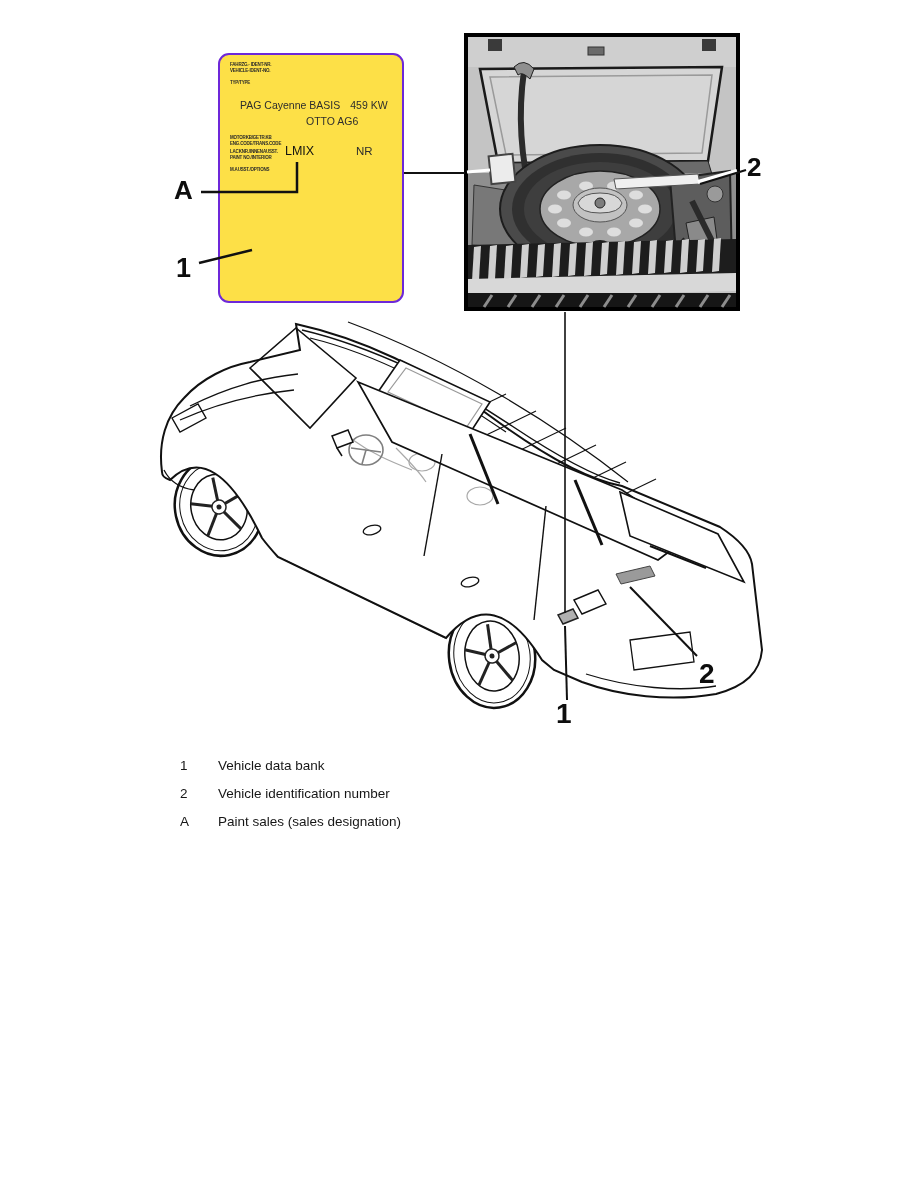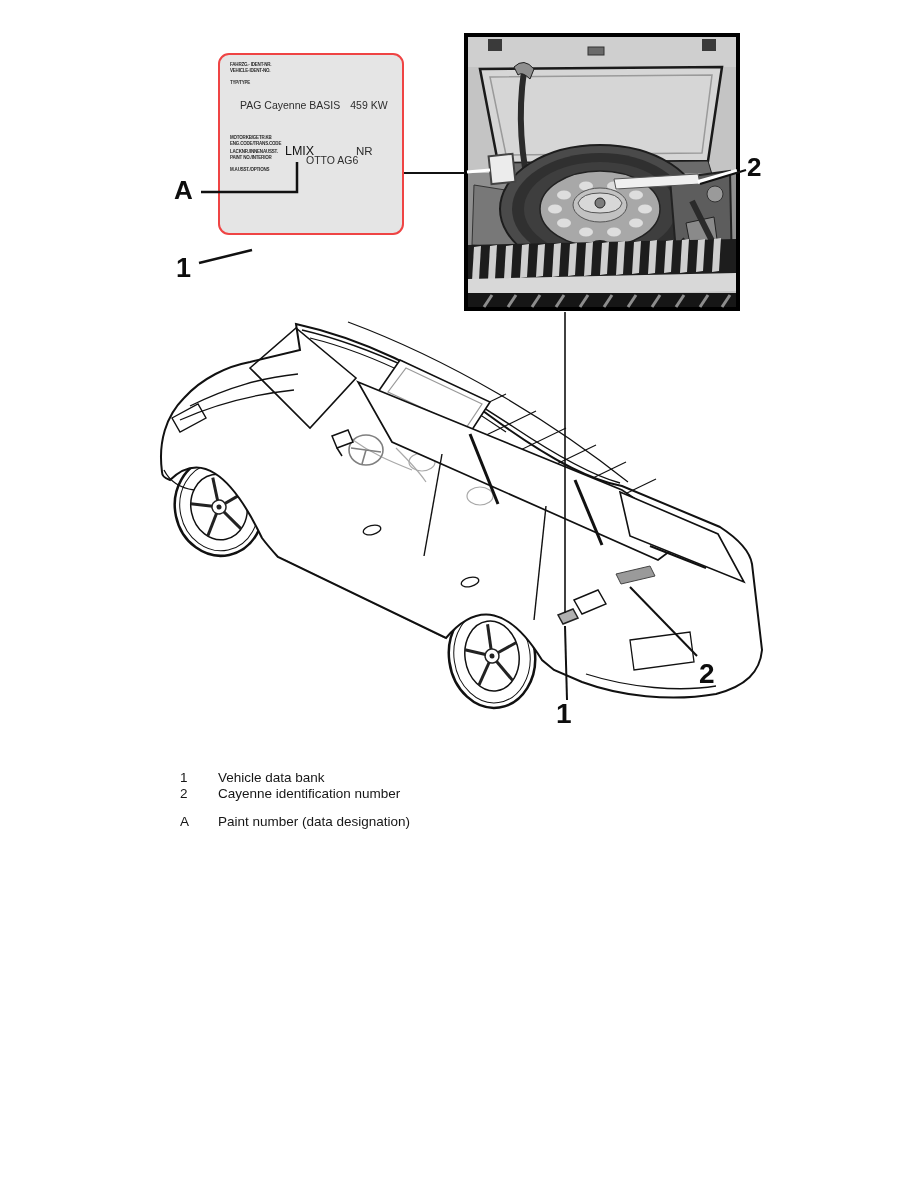--- a/index.html
+++ b/index.html
@@ -1,27 +1,27 @@
 <!DOCTYPE html>
 <html><head>
 <meta charset="utf-8">
 <style>
   html,body{margin:0;padding:0;background:#fff;}
   .page{position:relative;width:918px;height:1188px;background:#ffffff;overflow:hidden;
         font-family:"Liberation Sans",sans-serif;color:#1a1a1a;}
   .abs{position:absolute;}
 
   
-  .vlabel{position:absolute;left:218px;top:53px;width:186px;height:182px;
-          background:#e5e5e5;border:2px solid #ef4444;border-radius:11px;box-sizing:border-box;}
+  .vlabel{position:absolute;left:218px;top:53px;width:186px;height:250px;
+          background:#fde047;border:2px solid #6d28d9;border-radius:11px;box-sizing:border-box;}
   .vlabel .tiny{position:absolute;font-size:4.5px;font-weight:700;letter-spacing:-0.2px;
           color:#2a2a2a;line-height:5px;white-space:nowrap;}
   .vlabel .modelrow{position:absolute;left:20px;top:44px;width:150px;display:flex;gap:10px;
           font-size:10.5px;color:#2d2d2d;white-space:nowrap;}
-  .vlabel .engrow{position:absolute;left:86px;top:60px;font-size:10.5px;color:#2d2d2d;white-space:nowrap;margin-top:39px;}
+  .vlabel .engrow{position:absolute;left:86px;top:60px;font-size:10.5px;color:#2d2d2d;white-space:nowrap;}
   .vlabel .paint{position:absolute;left:65px;top:89px;font-size:12.5px;font-weight:400;color:#111;}
   .vlabel .interior{position:absolute;left:136px;top:90px;font-size:11.5px;color:#2d2d2d;text-align:right;}
 
   
   .co{position:absolute;font-weight:700;color:#0d0d0d;line-height:1;}
   .co-a{left:174px;top:177px;font-size:26px;}
   .co-1top{left:176px;top:255px;font-size:27px;}
   .co-2photo{left:747px;top:154px;font-size:26px;}
   .co-1car{left:556px;top:700px;font-size:28px;}
   .co-2car{left:699px;top:660px;font-size:28px;}
@@ -272,24 +272,24 @@
     <path d="M630,587 L697,656" stroke="#111" stroke-width="2"></path>
   </svg>
 
   <div class="co co-a">A</div>
   <div class="co co-1top">1</div>
   <div class="co co-2photo">2</div>
   <div class="co co-1car">1</div>
   <div class="co co-2car">2</div>
 
   <div class="legend">
-    <div class="row" style="top:12px">
+    <div class="row" style="top:0">
       <span class="key">1</span><span>Vehicle data bank</span>
     </div>
     <div class="row" style="top:28px">
-      <span class="key">2</span><span>Cayenne identification number</span>
+      <span class="key">2</span><span>Vehicle identification number</span>
     </div>
     <div class="row" style="top:56px">
-      <span class="key">A</span><span>Paint number (data designation)</span>
+      <span class="key">A</span><span>Paint sales (sales designation)</span>
     </div>
   </div>
 
 </div>
 
 </body></html>

